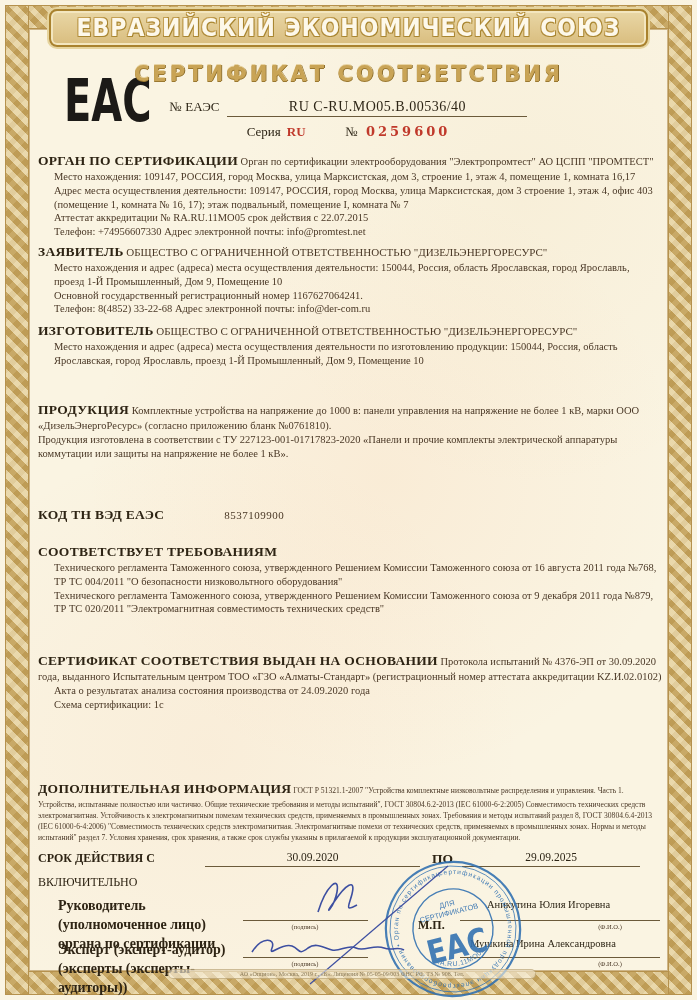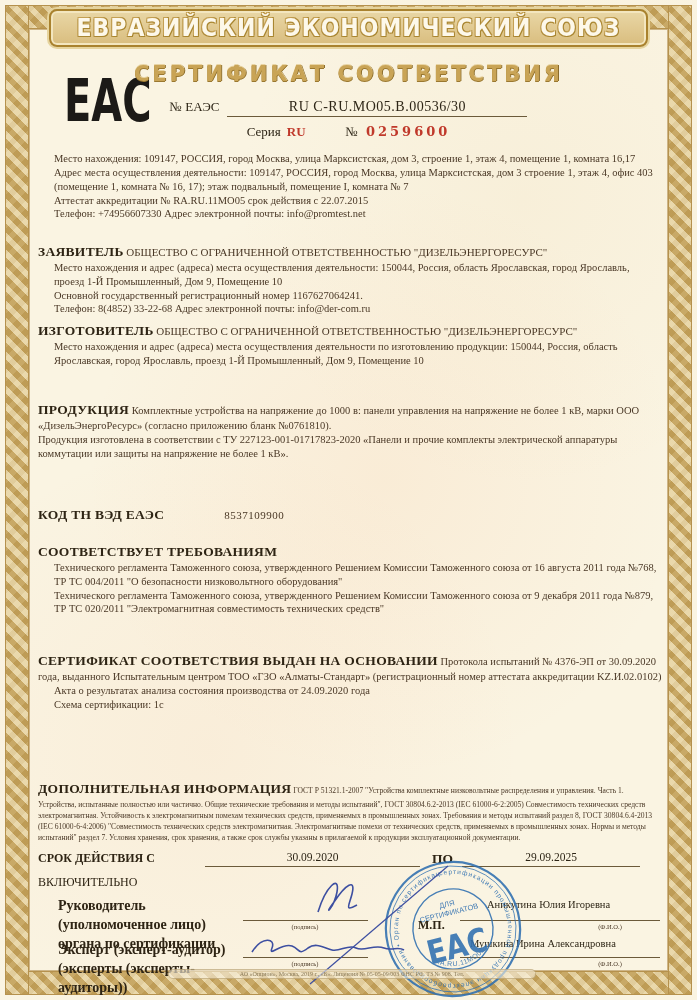--- a/index.html
+++ b/index.html
@@ -109,27 +109,28 @@
   <div class="frame-strip frame-right"></div>
   <div class="frame-inner-line"></div>
 
   <div class="banner">
     <span class="banner-text">ЕВРАЗИЙСКИЙ ЭКОНОМИЧЕСКИЙ СОЮЗ</span>
   </div>
   <div class="eac-logo">ЕАС</div>
   <div class="cert-title">СЕРТИФИКАТ СООТВЕТСТВИЯ</div>
 
   <div class="cert-number-row">
-    <span class="cert-number-label">№ ЕАЭС</span><span class="cert-number-value">RU C-RU.MO05.B.00536/30</span>
+    <span class="cert-number-label">№ ЕАЭС</span><span class="cert-number-value">RU C-RU.MO05.B.00536/40</span>
   </div>
   <div class="series-row">
     <span class="series-label">Серия</span><span class="series-value">RU</span><span class="blank-no-label">№</span><span class="blank-no-value">0259600</span>
   </div>
 
   <div class="section" style="top:152px;">
+    <p><b class="sec-heading">ОРГАН ПО СЕРТИФИКАЦИИ</b> <span class="sec-inline">Орган по сертификации электрооборудования "Электропромтест" АО ЦСПП "ПРОМТЕСТ"</span></p>
     <div class="body-line">Место нахождения: 109147, РОССИЯ, город Москва, улица Марксистская, дом 3, строение 1, этаж 4, помещение 1, комната 16,17</div>
     <div class="body-line">Адрес места осуществления деятельности: 109147, РОССИЯ, город Москва, улица Марксистская, дом 3 строение 1, этаж 4, офис 403 (помещение 1, комната № 16, 17); этаж подвальный, помещение I, комната № 7</div>
     <div class="body-line">Аттестат аккредитации № RA.RU.11МО05 срок действия с 22.07.2015</div>
     <div class="body-line">Телефон: +74956607330 Адрес электронной почты: info@promtest.net</div>
   </div>
 
   <div class="section" style="top:243px;">
     <p><b class="sec-heading">ЗАЯВИТЕЛЬ</b> <span class="sec-inline-caps">ОБЩЕСТВО С ОГРАНИЧЕННОЙ ОТВЕТСТВЕННОСТЬЮ "ДИЗЕЛЬЭНЕРГОРЕСУРС"</span></p>
     <div class="body-line">Место нахождения и адрес (адреса) места осуществления деятельности: 150044, Россия, область Ярославская, город Ярославль, проезд 1-Й Промышленный, Дом 9, Помещение 10</div>
     <div class="body-line">Основной государственный регистрационный номер 1167627064241.</div>

